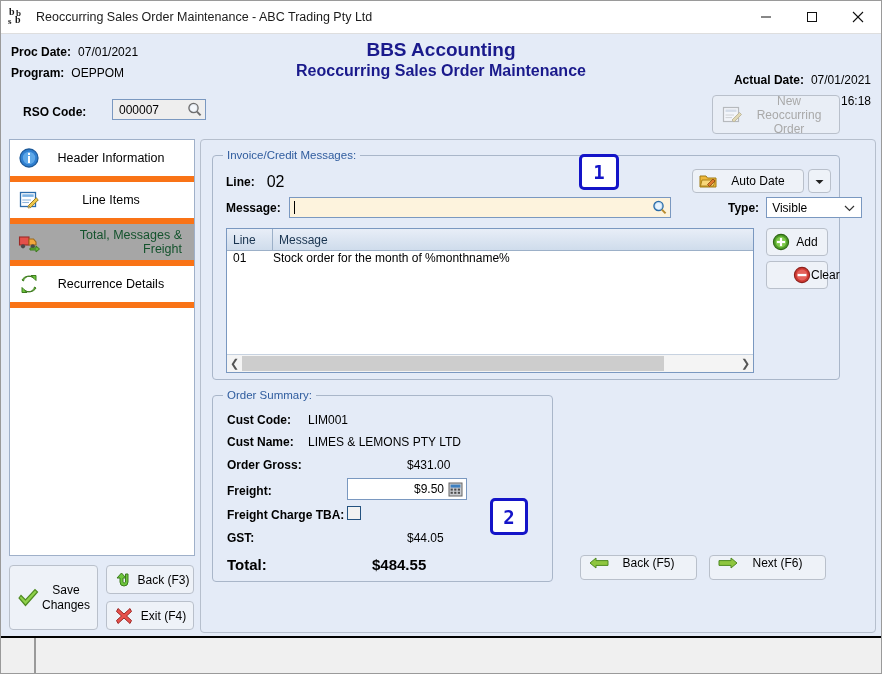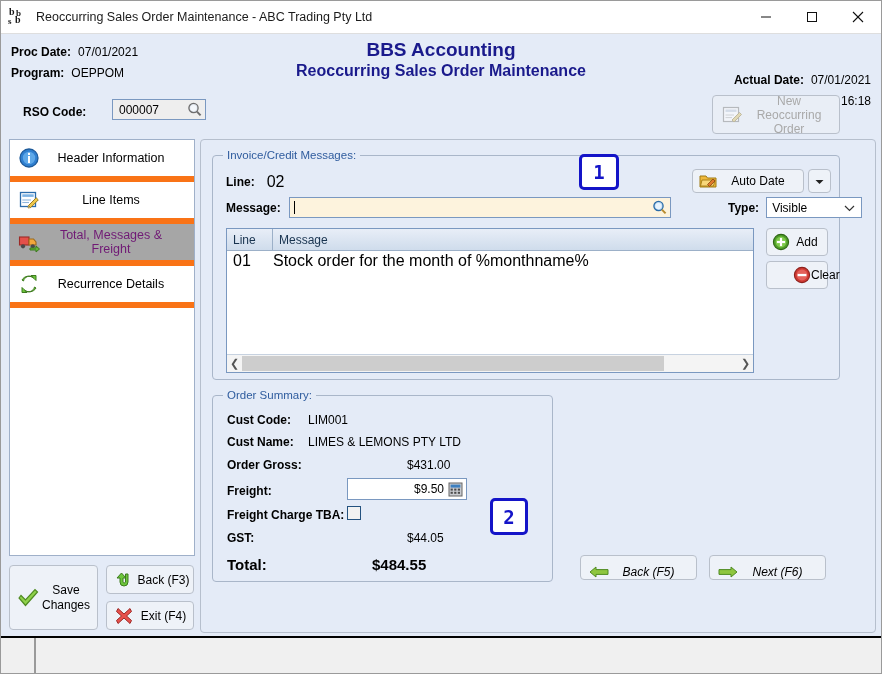--- a/index.html
+++ b/index.html
@@ -59,21 +59,21 @@
 
   
   .sidebar{position:absolute;left:8px;top:138px;width:186px;height:417px;
            background:#ffffff;border:1px solid #9fb0c9;box-sizing:border-box;}
   .sb-item{height:42px;display:flex;align-items:center;border-bottom:6px solid #f97316;
            box-sizing:border-box;position:relative;}
   .sb-item .ic{width:22px;height:22px;margin-left:8px;flex:0 0 auto;}
   .sb-item .lb{flex:1 1 auto;text-align:center;font-size:12.5px;color:#000;
                padding-right:12px;}
   .sb-item.sel{background:#a6a6a6;}
-  .sb-item.sel .lb{color:#701a75;}
+  .sb-item.sel .lb{color:#14532d;text-align:right;}
 
   
   .btn{border:1px solid #b9c0cb;border-radius:4px;background:#eef2f8;
        box-sizing:border-box;display:flex;align-items:center;position:absolute;}
   .btn .ic{flex:0 0 auto;}
   .btn .tx{flex:1 1 auto;text-align:center;font-size:12px;color:#000;}
   .btn-save{left:8px;top:564px;width:89px;height:65px;}
   .btn-save .ic{width:24px;height:24px;margin-left:6px;}
   .btn-save .tx{line-height:15px;padding-right:5px;}
   .btn-back3{left:105px;top:564px;width:88px;height:29px;}
@@ -123,21 +123,21 @@
         border:1px solid #7a98c0;background:#ffffff;box-sizing:border-box;
         display:flex;flex-direction:column;}
   .grid-head{height:21px;display:flex;flex:0 0 auto;
              background:linear-gradient(to bottom,#e8eef7,#cfdcec);
              border-bottom:1px solid #9cb0c8;}
   .gh{font-size:12px;color:#18334f;display:flex;align-items:center;padding-left:6px;
       box-sizing:border-box;}
   .gh.c1{width:46px;border-right:1px solid #9cb0c8;}
   .gh.c2{flex:1 1 auto;}
   .grid-body{flex:1 1 auto;overflow:hidden;}
-  .grow{height:19px;display:flex;align-items:flex-end;font-size:16px;}
+  .grow{height:19px;display:flex;align-items:flex-start;font-size:12px;}
   .gc1{width:46px;padding-left:6px;box-sizing:border-box;}
   .gc2{flex:1 1 auto;}
   .hscroll{height:17px;flex:0 0 auto;border-top:1px solid #c7d2e0;display:flex;
            align-items:center;background:#f4f4f4;}
   .hs-arrow{width:15px;height:15px;display:flex;align-items:center;justify-content:center;
             color:#555;font-size:11px;flex:0 0 auto;}
   .hs-track{flex:1 1 auto;height:15px;position:relative;background:#f4f4f4;}
   .hs-thumb{position:absolute;left:0;top:0;height:15px;width:85%;background:#cdcdcd;}
 
   .sidebtn{position:absolute;width:62px;height:28px;border:1px solid #b9c0cb;
@@ -157,22 +157,22 @@
                align-items:center;justify-content:flex-end;}
   .freight-box .fv{font-size:12px;margin-right:4px;}
   .calc{width:15px;height:15px;margin-right:3px;flex:0 0 auto;}
   .chkbox{position:absolute;left:134px;width:14px;height:14px;background:#f2f2f2;
           border:1px solid #24527f;box-sizing:border-box;}
   .total-lbl{position:absolute;left:14px;font-size:15px;font-weight:bold;}
   .total-val{position:absolute;font-size:15px;font-weight:bold;}
 
   
   .navbtn{position:absolute;width:117px;height:25px;border:1px solid #b9c0cb;
-          border-radius:4px;background:#eef2f8;display:flex;align-items:flex-end;
-          box-sizing:border-box;font-style:italic;}
+          border-radius:4px;background:#eef2f8;display:flex;align-items:flex-start;
+          box-sizing:border-box;}
   .navbtn .ic{width:20px;height:14px;margin-left:8px;flex:0 0 auto;}
   .navbtn .tx{flex:1 1 auto;text-align:center;font-size:12px;padding-right:8px;}
   .btn-back5{left:379px;top:415px;}
   .btn-next5{left:508px;top:415px;}
 
   
   .anno{position:absolute;border:3px solid #1414c8;border-radius:5px;
         background:#ffffff;color:#1414c8;font-weight:bold;
         display:flex;align-items:center;justify-content:center;
         font-family:"DejaVu Sans Mono","Liberation Mono",monospace;}

